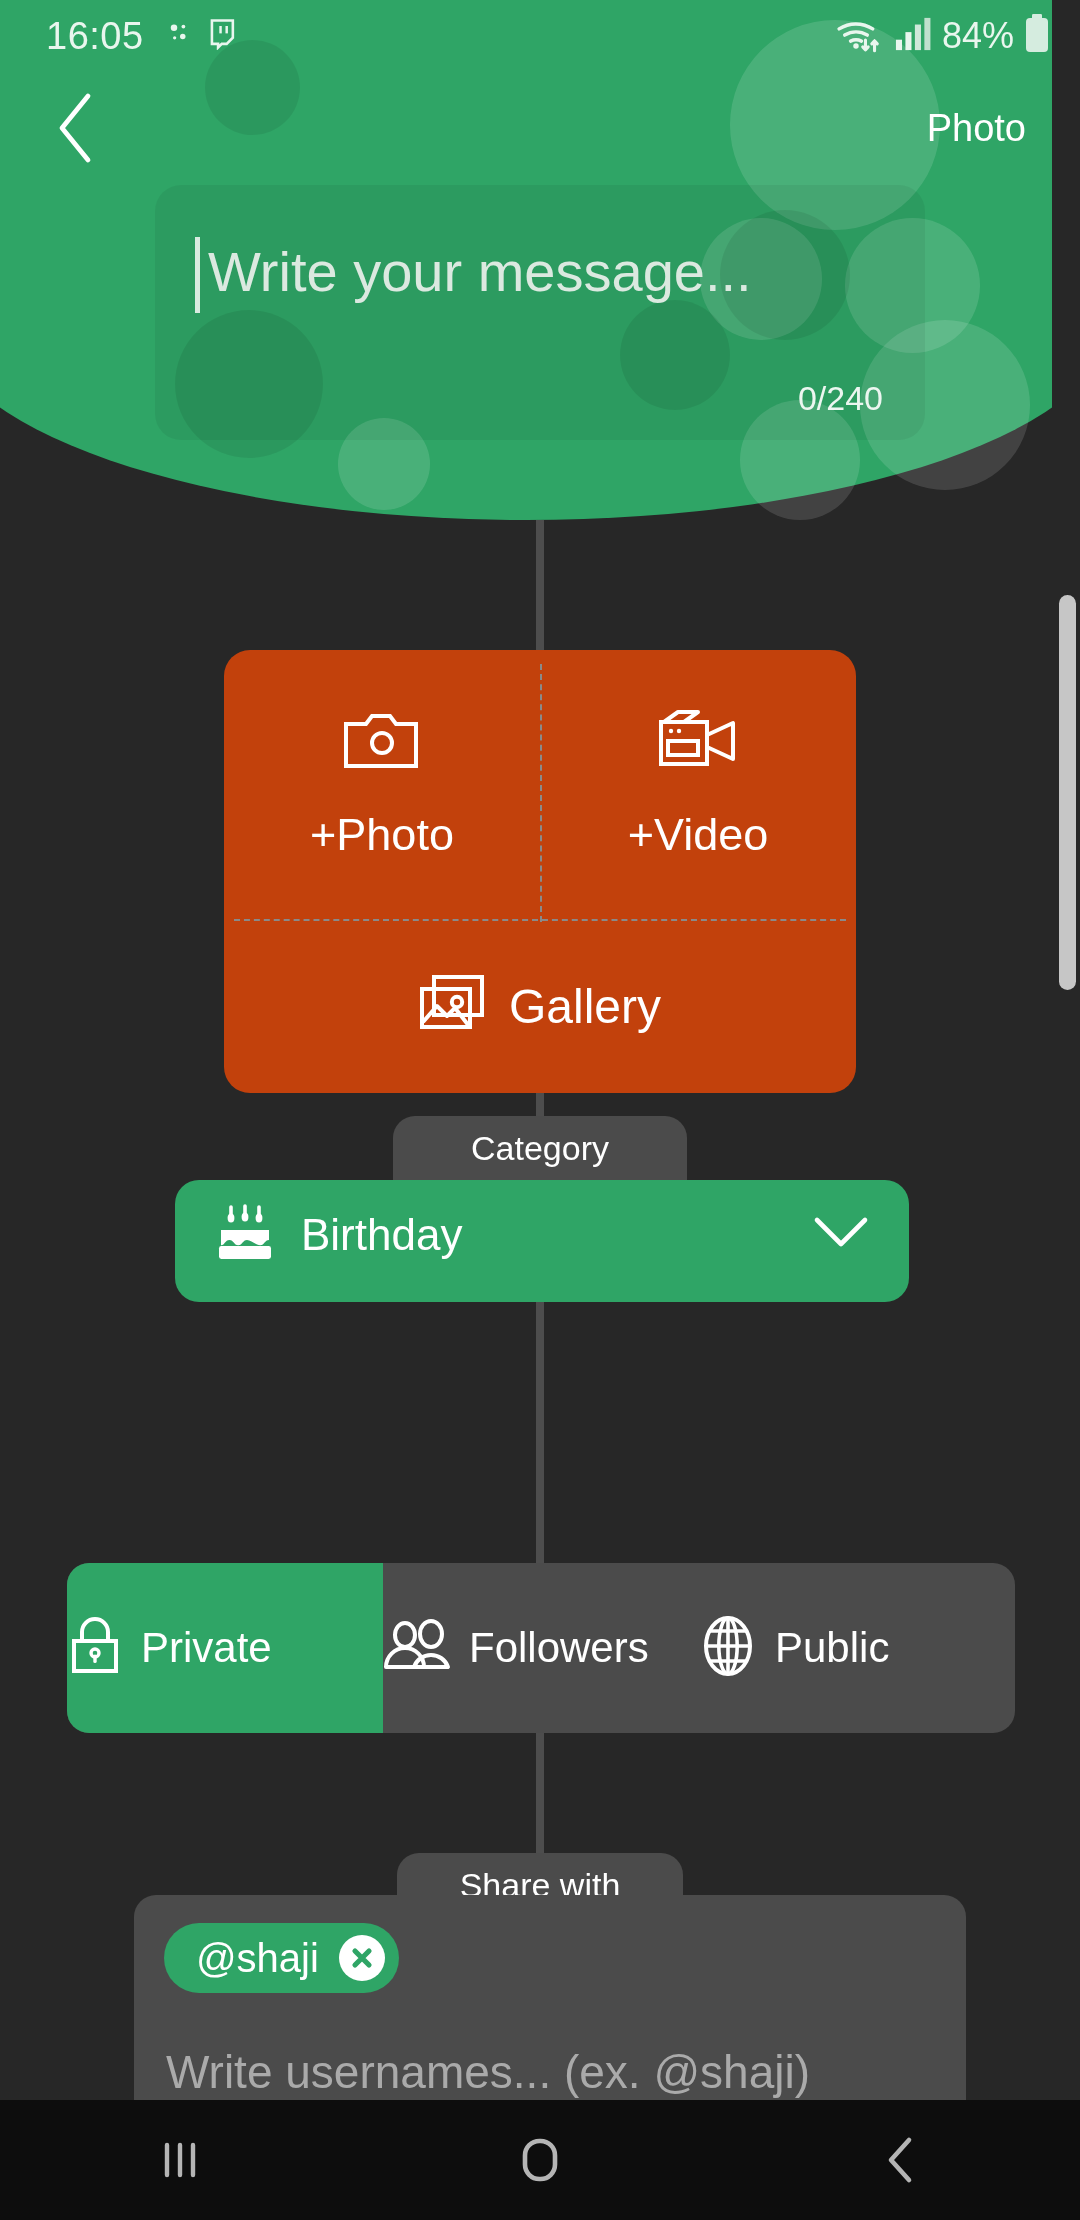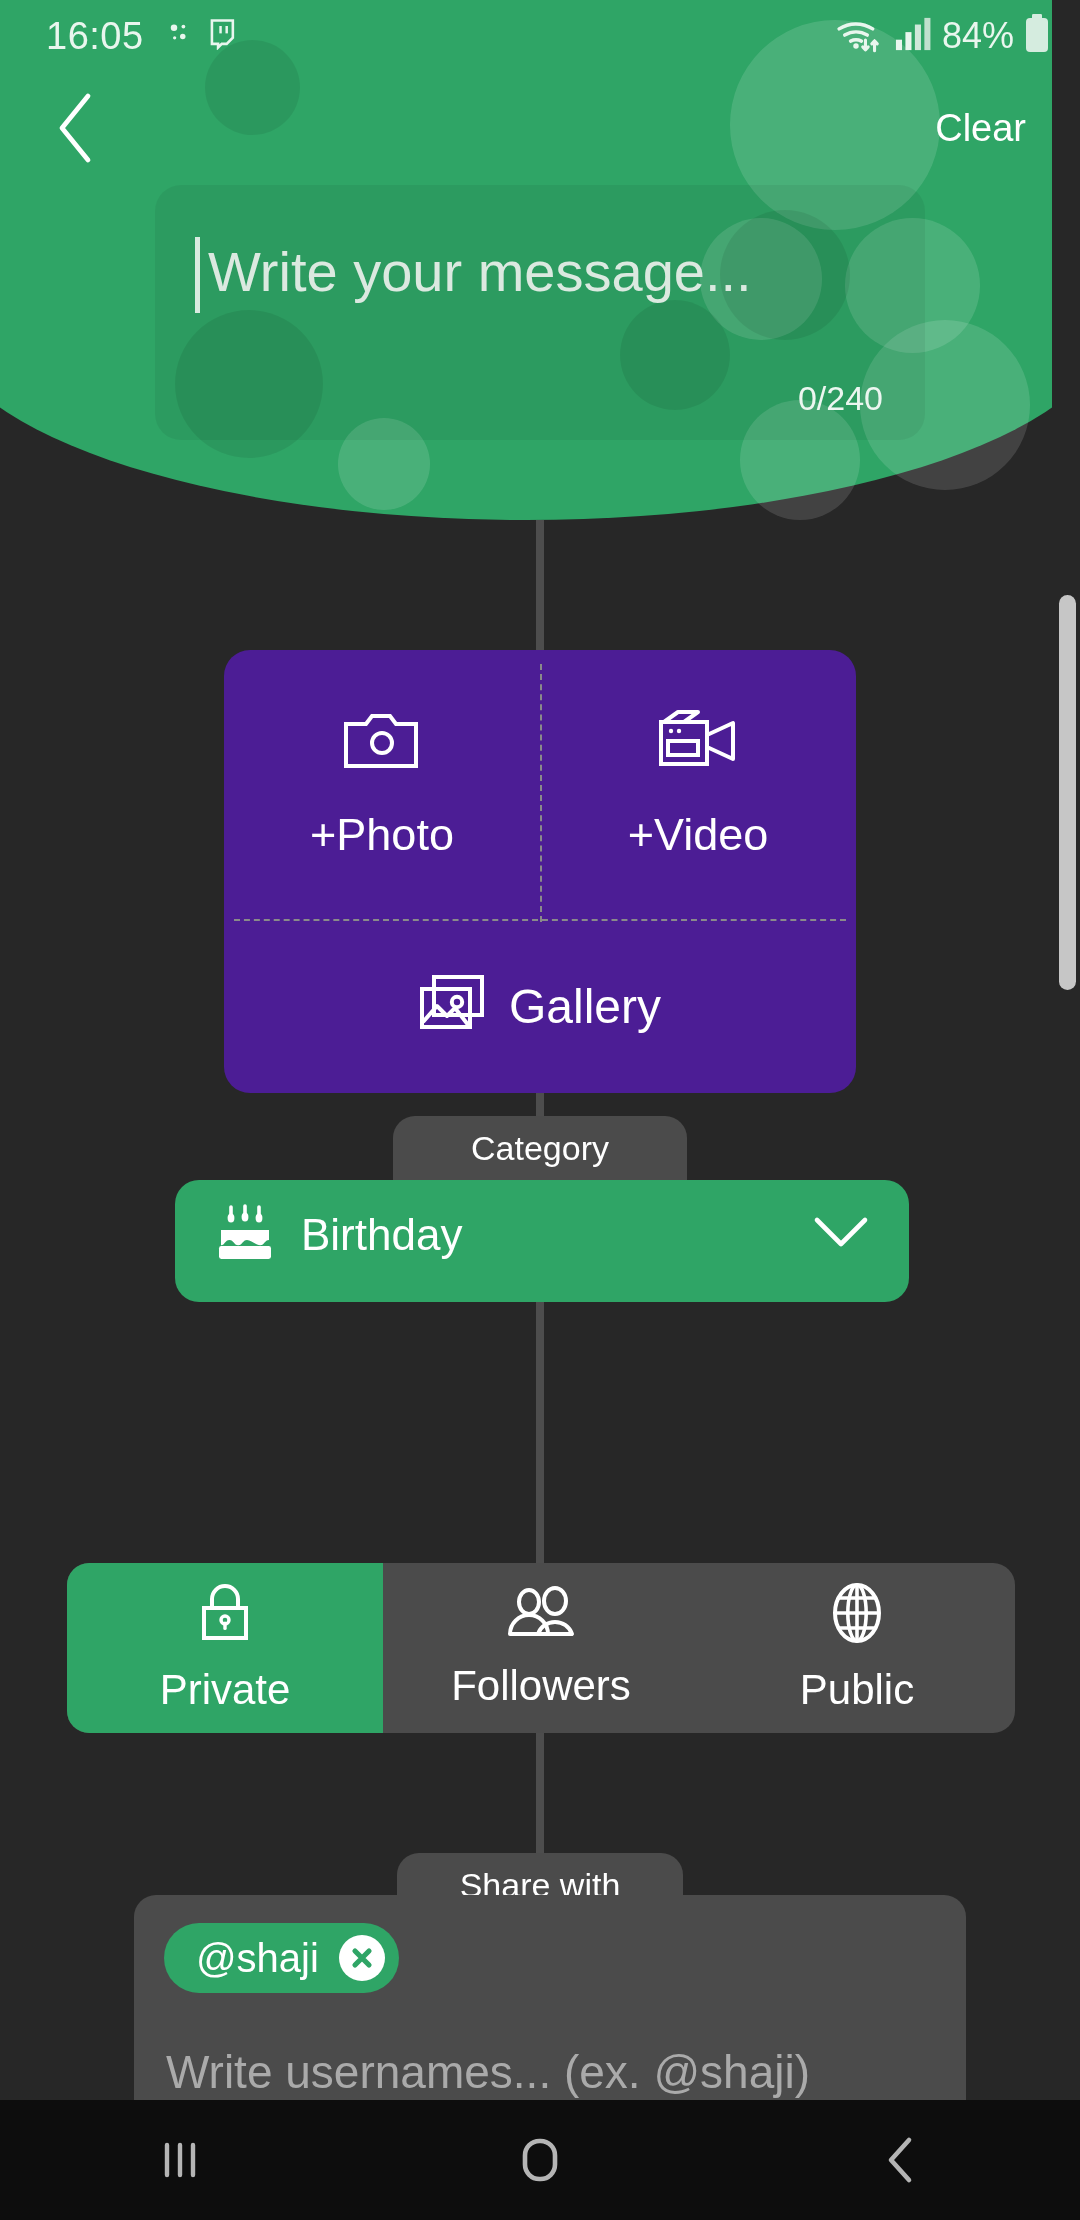--- a/index.html
+++ b/index.html
@@ -80,21 +80,21 @@
     position:absolute; right:4px; top:0; width:18px; height:1580px; z-index:8;
   }
   #scrollbar-thumb{
     position:absolute; right:4px; top:75px; width:17px; height:395px;
     background:#c6c6c6; border-radius:9px; z-index:9;
   }
 
   
   #media-card{
     position:absolute; left:224px; top:130px; width:632px; height:443px;
-    background:#4c1d95; border-radius:26px; z-index:2;
+    background:#c2410c; border-radius:26px; z-index:2;
   }
   #media-top{ display:flex; height:269px; }
   .media-half{
     flex:1; display:flex; flex-direction:column;
     align-items:center; justify-content:center; gap:34px;
   }
   #media-divider-v{
     position:absolute; left:50%; top:14px; width:0; height:258px;
     border-left:2px dashed #8a8a8a;
   }
@@ -128,22 +128,22 @@
   #category-value{ font-size:44px; color:#ffffff; }
   #category-chevron{ margin-left:auto; }
 
   
   #visibility-row{
     position:absolute; left:67px; top:1043px; width:948px; height:170px;
     background:#4b4b4b; border-radius:22px; z-index:4;
     display:flex; overflow:hidden;
   }
   .vis-option{
-    flex:1; display:flex; flex-direction:column;
-    align-items:center; justify-content:center; gap:18px;
+    flex:1; display:flex; 
+    align-items:center; justify-content:flex-start; gap:18px;
   }
   .vis-option.selected{ background:#2fa566; }
   .vis-label{ font-size:42px; color:#ffffff; }
 
   
   #share-card{
     position:absolute; left:134px; top:1375px; width:832px; height:230px;
     background:#4b4b4b; border-radius:22px 22px 0 0; z-index:4;
     padding:28px 30px 0 30px;
   }
@@ -236,21 +236,21 @@
       </span>
     </div>
   </div>
 
   <div id="header-nav">
     <div id="back-button">
       <svg width="44" height="72" viewBox="0 0 22 36">
           <path d="M17 2L4 18l13 16" fill="none" stroke="#ffffff" stroke-width="2.4" stroke-linecap="round" stroke-linejoin="round"></path>
         </svg>
     </div>
-    <div id="clear-button">Clear</div>
+    <div id="clear-button">Photo</div>
   </div>
 
   <div id="composer-card">
     <div id="composer-row">
       <div id="composer-caret"></div>
       <div id="composer-placeholder">Write your message...</div>
     </div>
     <div id="char-counter">0/240</div>
   </div>
 </div>

